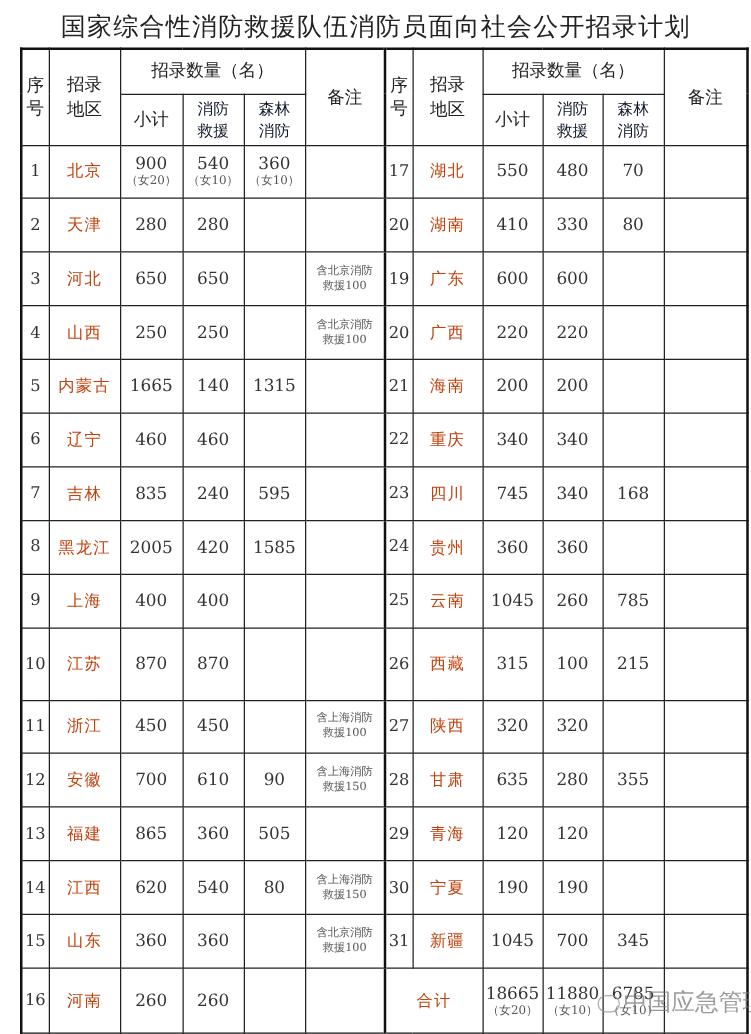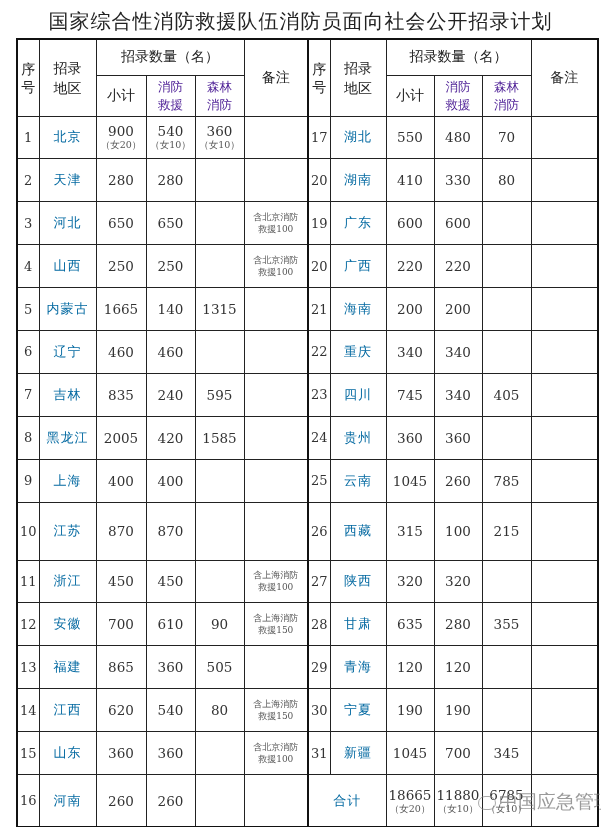--- a/index.html
+++ b/index.html
@@ -6,24 +6,24 @@
   body { width:601px; height:827px; position:relative; overflow:hidden;
          font-family:"DejaVu Serif","Liberation Serif",serif; color:#222; }
   .title { position:absolute; left:0; top:8px; width:601px; text-align:center;
            font-size:20px; letter-spacing:1px; color:#222; }
   table.plan { position:absolute; left:16px; top:38px; width:581px; height:763px;
                border-collapse:collapse; table-layout:fixed;
                border:2.5px solid #111; }
   table.plan td, table.plan th { border:1px solid #222; text-align:center; vertical-align:middle;
                padding:0; font-weight:normal; overflow:hidden; }
   th { font-family:"DejaVu Sans","Liberation Sans",sans-serif; font-size:14px; color:#222; }
-  th.small { font-size:12.5px; color:#4c1d95; line-height:18px; }
+  th.small { font-size:12.5px; color:#0f172a; line-height:18px; }
   td { font-size:13.5px; color:#333; }
   td.seq { font-size:13px; }
-  td.region { font-family:"DejaVu Sans","Liberation Sans",sans-serif; font-size:13px; color:#0369a1; letter-spacing:1px; }
+  td.region { font-family:"DejaVu Sans","Liberation Sans",sans-serif; font-size:13px; color:#c2410c; letter-spacing:1px; }
   td .sub { display:block; font-size:9.5px; color:#555; line-height:11px; }
   td .num { display:block; line-height:15px; }
   td.note { font-size:9px; color:#555; line-height:12px; }
   .thick-r { border-right:2px solid #111 !important; }
   .watermark { position:absolute; left:478px; top:789px; font-family:"DejaVu Sans",sans-serif;
                font-size:19px; color:rgba(120,120,120,0.75); white-space:nowrap; }
   .watermark .wm-icon { display:inline-block; width:16px; height:12px; border:1.5px solid rgba(150,150,150,.8);
                border-radius:8px; margin-right:3px; vertical-align:middle; }
 </style>
 </head>
@@ -164,21 +164,21 @@
         <td class="seq">7</td>
         <td class="region">吉林</td>
         <td>835</td>
         <td>240</td>
         <td>595</td>
         <td class="note thick-r" style="padding:0 6px"></td>
         <td class="seq">23</td>
         <td class="region">四川</td>
         <td>745</td>
         <td>340</td>
-        <td>405</td>
+        <td>168</td>
         <td class="note"></td>
       </tr>
       <tr style="height: 42.9px;">
         <td class="seq">8</td>
         <td class="region">黑龙江</td>
         <td>2005</td>
         <td>420</td>
         <td>1585</td>
         <td class="note thick-r" style="padding:0 6px"></td>
         <td class="seq">24</td>

